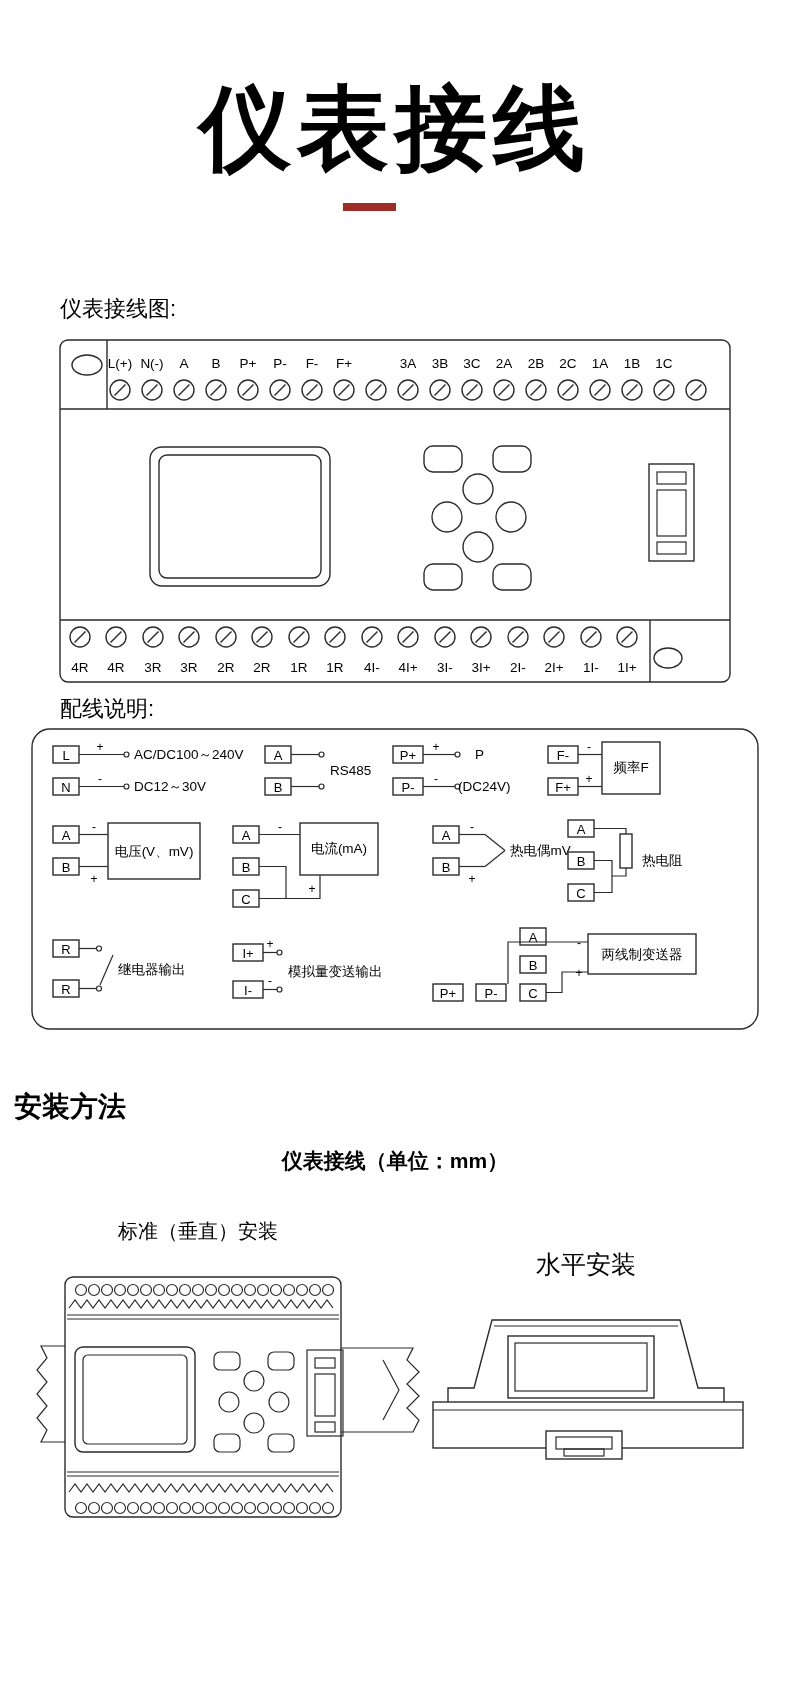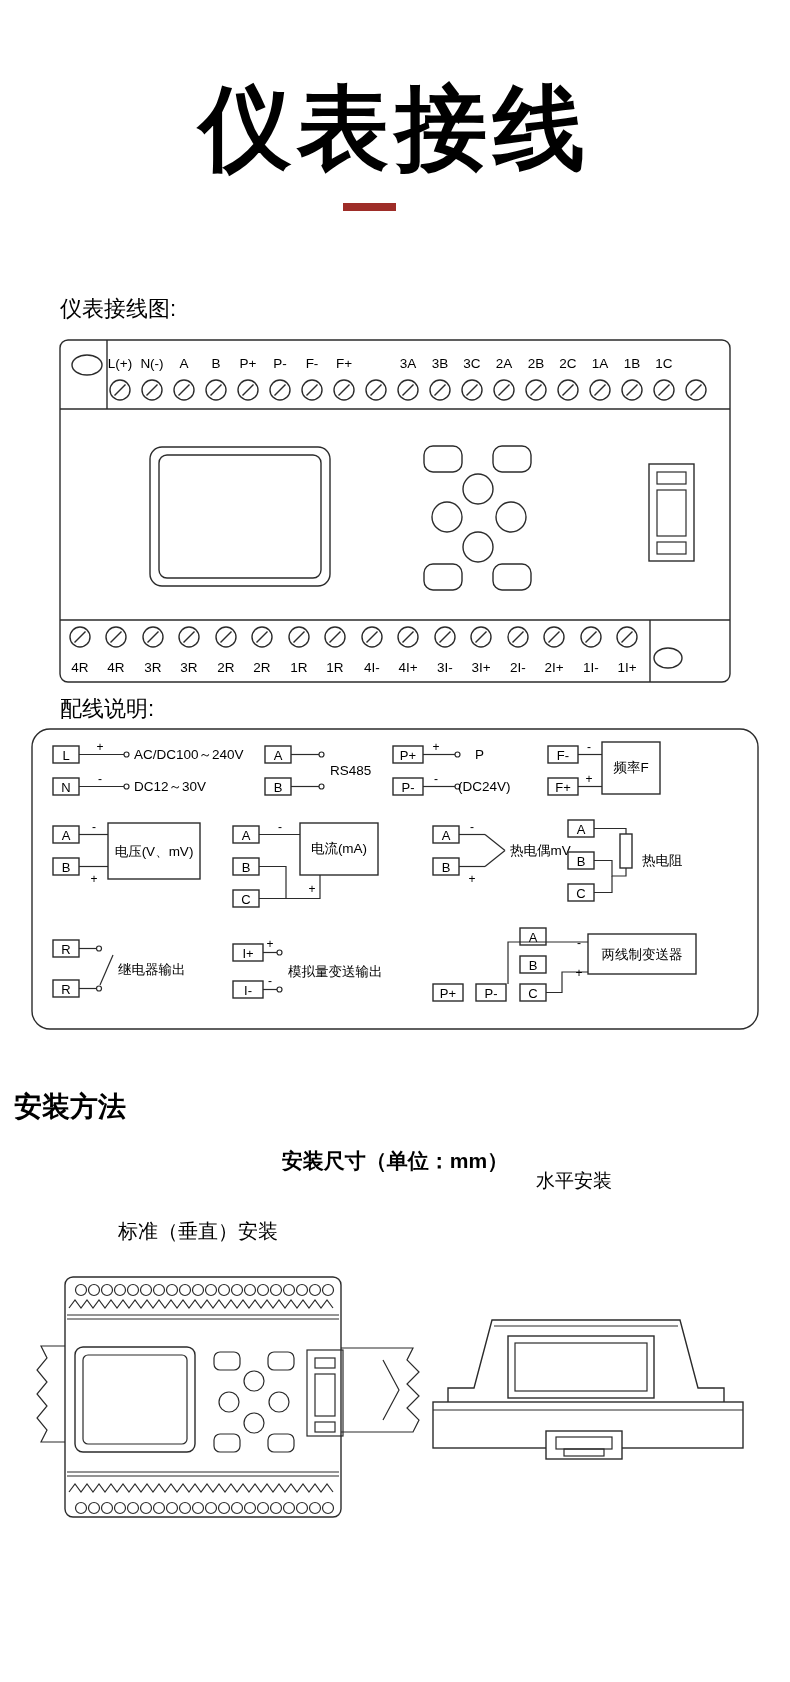--- a/index.html
+++ b/index.html
@@ -8,21 +8,21 @@
   .page { position:relative; width:790px; height:1682px; background:#fff; overflow:hidden; }
   .title { position:absolute; top:82px; left:0; width:100%; text-align:center; font-size:92px; font-weight:900; letter-spacing:6px; line-height:1; }
   .red-mark { position:absolute; left:343px; top:203px; width:53px; height:8px; background:#9e2d28; }
   .sec-label { position:absolute; font-size:22px; }
   .sec1 { left:60px; top:294px; }
   .sec2 { left:60px; top:694px; }
   .note { position:absolute; left:36px; top:1036px; font-size:14.5px; font-weight:700; white-space:nowrap; }
   .h2 { position:absolute; top:1088px; left:14px; width:100%; text-align:left; font-size:28px; font-weight:800; }
   .h3 { position:absolute; top:1147px; left:0; width:100%; text-align:center; font-size:21px; font-weight:700; }
   .vlabel { position:absolute; left:118px; top:1218px; font-size:20px; }
-  .hlabel { position:absolute; left:536px; top:1168px; font-size:19px; }
+  .hlabel { position:absolute; left:536px; top:1248px; font-size:25px; }
   svg { position:absolute; overflow:visible; }
   .svg1 { left:58px; top:338px; }
   .svg2 { left:28px; top:726px; }
   .svg3 { left:25px; top:1262px; }
   .svg4 { left:428px; top:1286px; }
   .ln { stroke:#2b2b2b; stroke-width:1.4; fill:none; }
   .lnt { stroke:#2b2b2b; stroke-width:1.2; fill:none; }
   .wh { fill:#fff; }
   svg text { font-family:"Liberation Sans","DejaVu Sans",sans-serif; fill:#000; }
   .tl { font-size:13.5px; }
@@ -318,21 +318,21 @@
       <polyline points="560,246 534,246 534,266.5 518,266.5" class="lnt"></polyline>
       <rect x="560" y="208" width="108" height="40" class="ln wh"></rect>
       <text class="sym" text-anchor="middle" x="551" y="221">-</text>
       <text class="sym" text-anchor="middle" x="551" y="251">+</text>
       <text class="lbl" text-anchor="middle" x="614" y="233">两线制变送器</text>
     </g>
   </svg>
 
 
   <div class="h2">安装方法</div>
-  <div class="h3">安装尺寸（单位：mm）</div>
+  <div class="h3">仪表接线（单位：mm）</div>
 
   <div class="vlabel">标准（垂直）安装</div>
   <div class="hlabel">水平安装</div>
 
   <svg class="svg3" width="400" height="292" viewBox="0 0 400 292">
     <defs>
         <circle id="tc" r="5.5" class="lnt"></circle>
       </defs>
     <path d="M40,84 L16,84 22,96 12,108 22,120 12,132 22,144 12,156 22,168 16,180 40,180" class="lnt"></path>
     <path d="M316,86 L388,86 382,98 394,110 382,122 394,134 382,146 394,158 388,170 316,170" class="lnt"></path>

